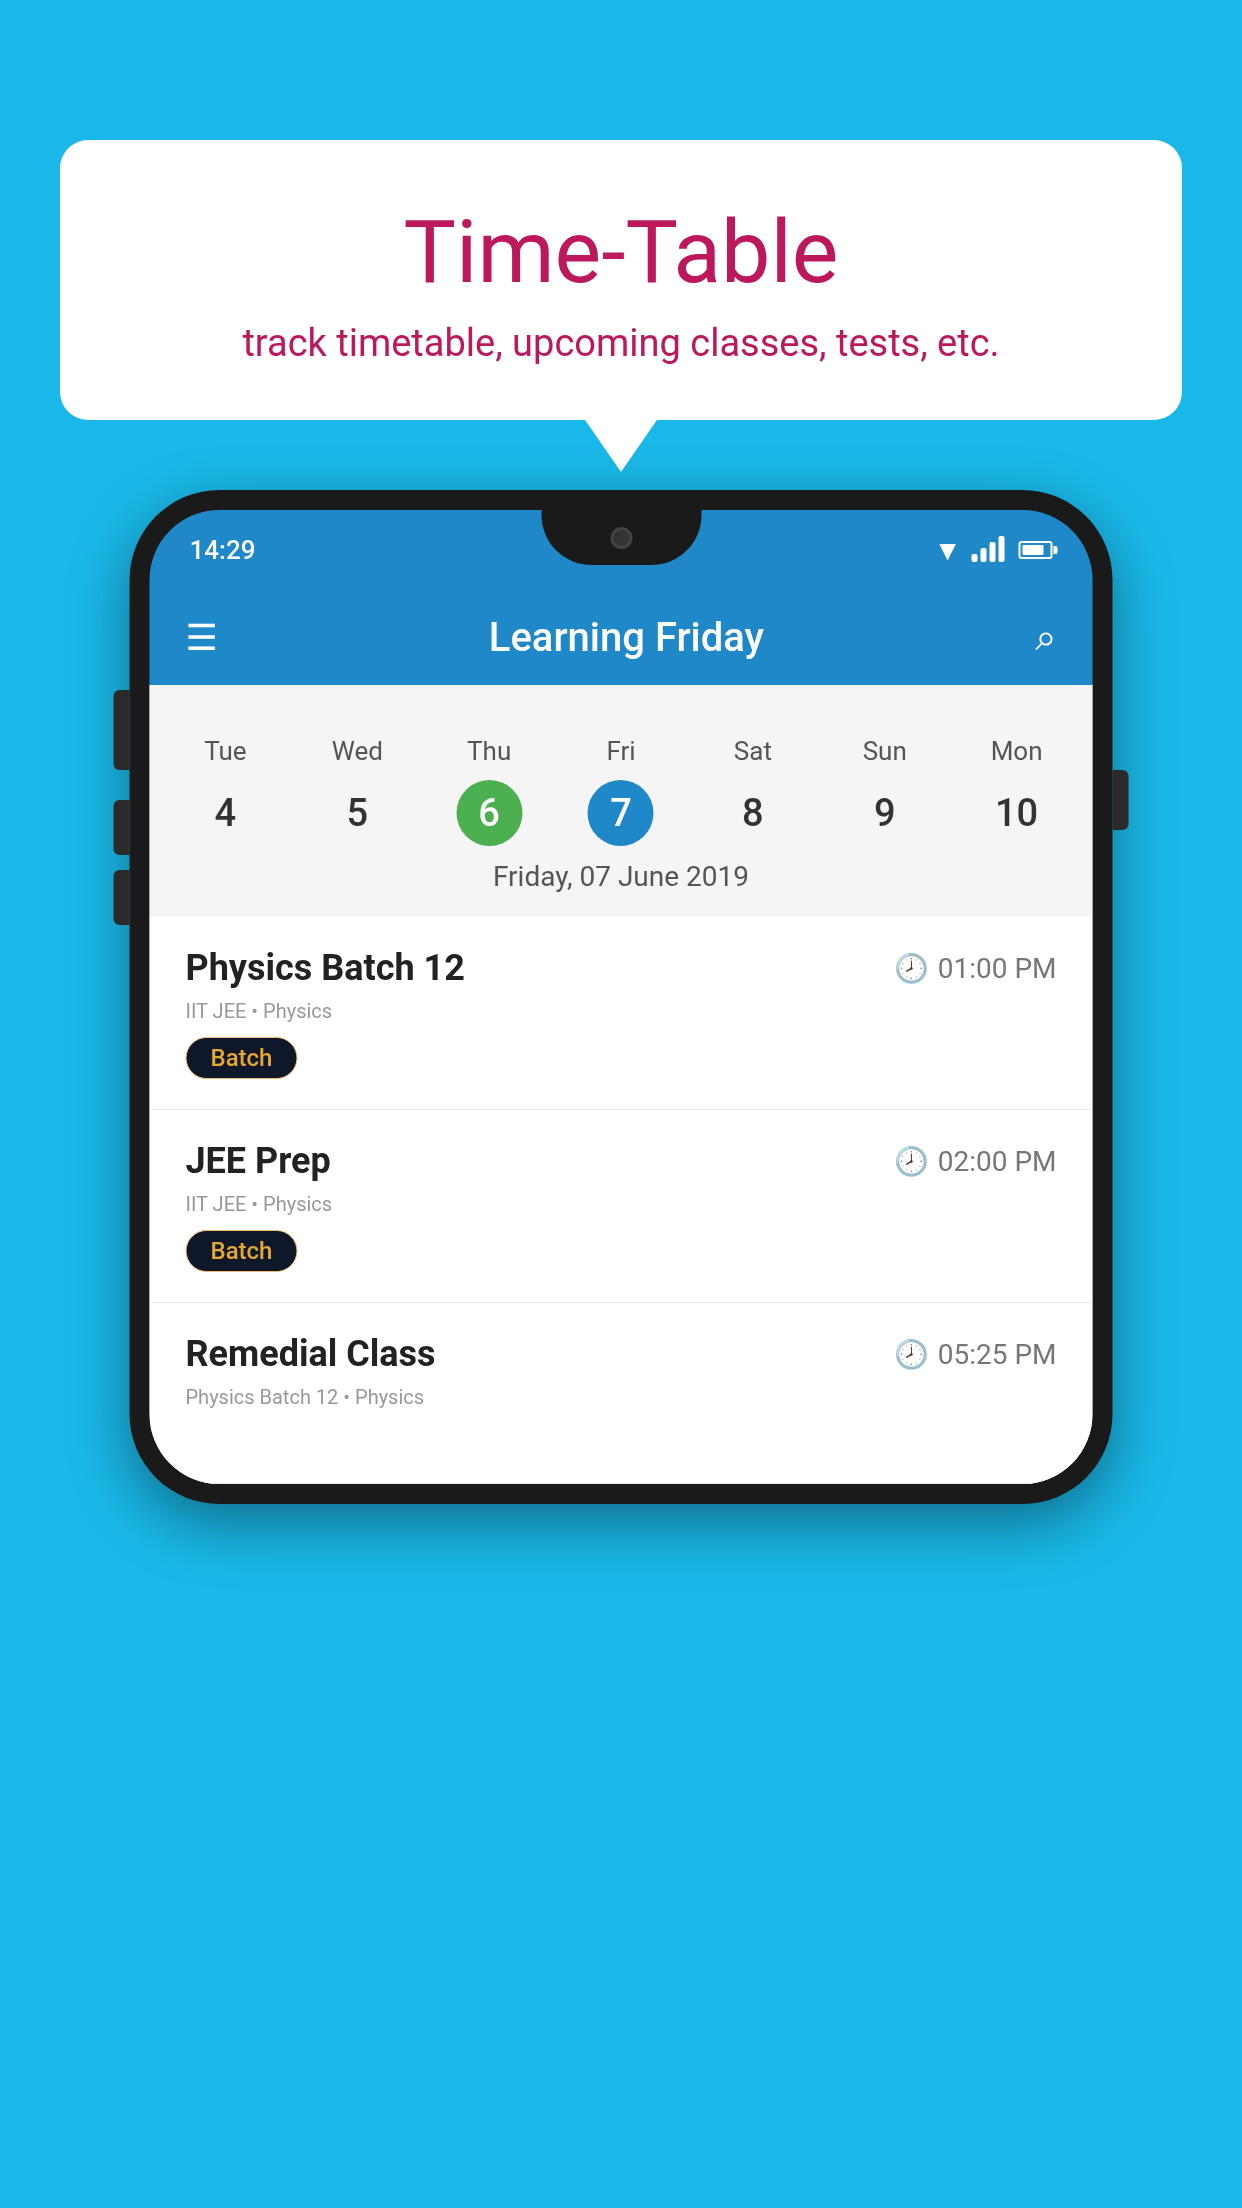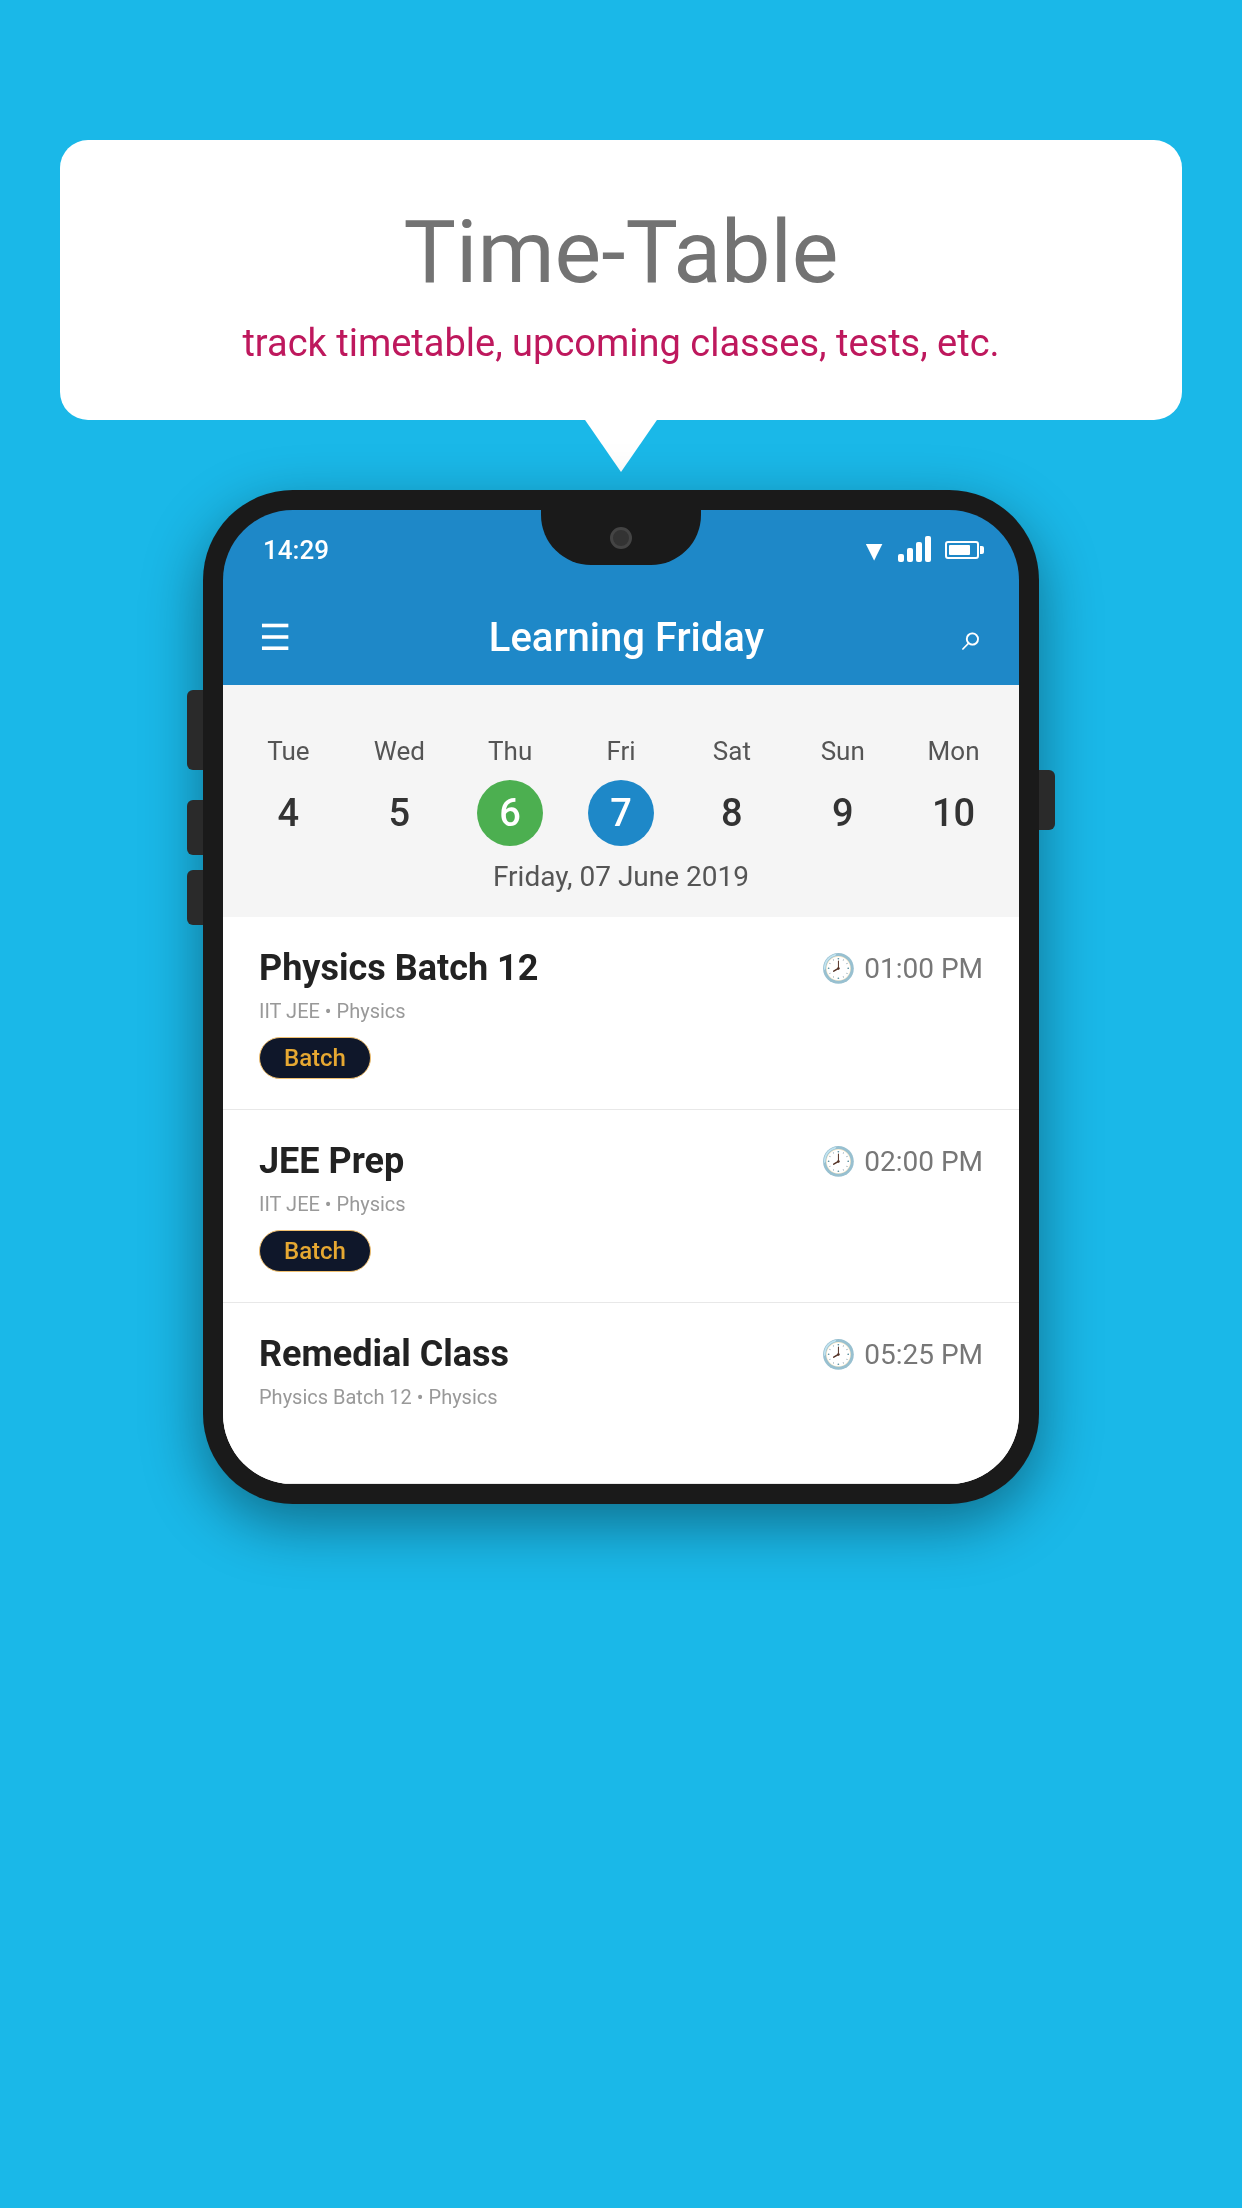--- a/index.html
+++ b/index.html
@@ -38,38 +38,38 @@
       transform: translateX(-50%);
       width: 0;
       height: 0;
       border-left: 38px solid transparent;
       border-right: 38px solid transparent;
       border-top: 55px solid #fff;
     }
 
     .speech-bubble h1 {
       font-size: 88px;
-      color: #737373;
+      color: #be185d;
       font-weight: 400;
       margin-bottom: 18px;
     }
 
     .speech-bubble p {
       font-size: 38px;
       color: #be185d;
       font-weight: 400;
     }
 
     
     .phone-wrapper {
       position: absolute;
       top: 490px;
       left: 50%;
       transform: translateX(-50%);
-      width: 836px;
+      width: 983px;
     }
 
     .phone-frame {
       background: #1a1a1a;
       border-radius: 90px;
       padding: 20px;
       position: relative;
       box-shadow: 0 20px 60px rgba(0,0,0,0.4);
     }
 

